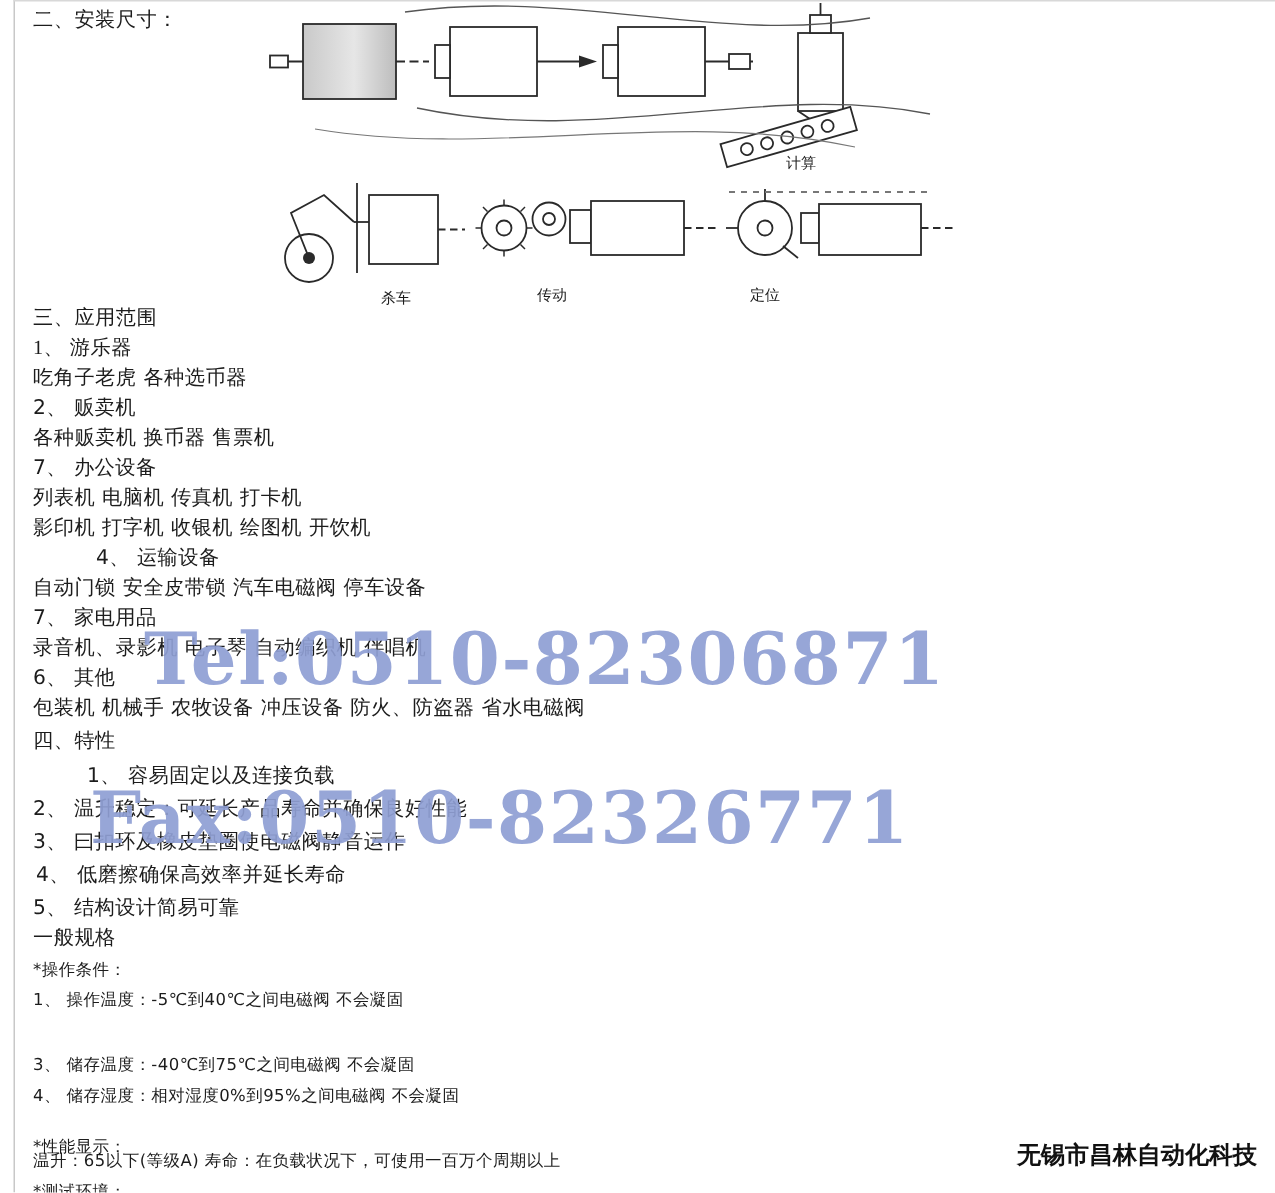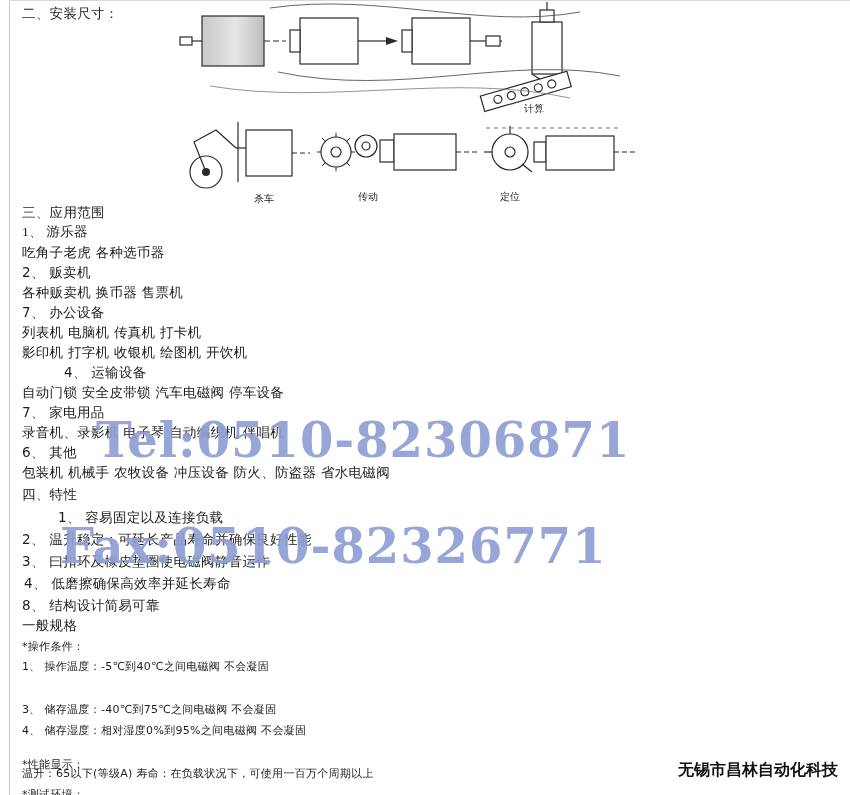--- a/index.html
+++ b/index.html
@@ -216,21 +216,21 @@
   <div class="txt" style="left:22px; top:423px;">录音机、录影机  电子琴  自动编织机  伴唱机</div>
 
   <div class="txt" style="left:22px; top:443px;">6、 其他</div>
   <div class="txt" style="left:22px; top:463px;">包装机  机械手  农牧设备  冲压设备  防火、防盗器  省水电磁阀</div>
 
   <div class="txt section-head" style="left:22px; top:485px;">四、特性</div>
   <div class="txt" style="left:22px; top:508px;margin-left:36px;">1、 容易固定以及连接负载</div>
   <div class="txt" style="left:22px; top:530px;">2、 温升稳定：可延长产品寿命并确保良好性能</div>
   <div class="txt" style="left:22px; top:552px;">3、 曰扣环及橡皮垫圈使电磁阀静音运作</div>
   <div class="txt" style="left:12px; top:574px;margin-left:12px;">4、 低磨擦确保高效率并延长寿命</div>
-  <div class="txt" style="left:22px; top:596px;">8、 结构设计简易可靠</div>
+  <div class="txt" style="left:22px; top:596px;">5、 结构设计简易可靠</div>
 
   <div class="txt" style="left:22px; top:616px;">一般规格</div>
   <div class="txt small-note" style="left:22px; top:638px;">*操作条件：</div>
   <div class="txt small-note" style="left:22px; top:658px;">1、 操作温度：-5℃到40℃之间电磁阀  不会凝固</div>
   <div class="txt small-note" style="left:22px; top:701px;">3、 储存温度：-40℃到75℃之间电磁阀  不会凝固</div>
   <div class="txt small-note" style="left:22px; top:722px;">4、 储存湿度：相对湿度0%到95%之间电磁阀  不会凝固</div>
 
   <div class="txt small-note" style="left:22px; top:744px;margin-top:12px;">*性能显示：</div>
   <div class="txt small-note" style="left:22px; top:765px;">温升：65以下(等级A) 寿命：在负载状况下，可使用一百万个周期以上</div>
   <div class="txt small-note" style="left:22px; top:786px;">*测试环境：</div>

